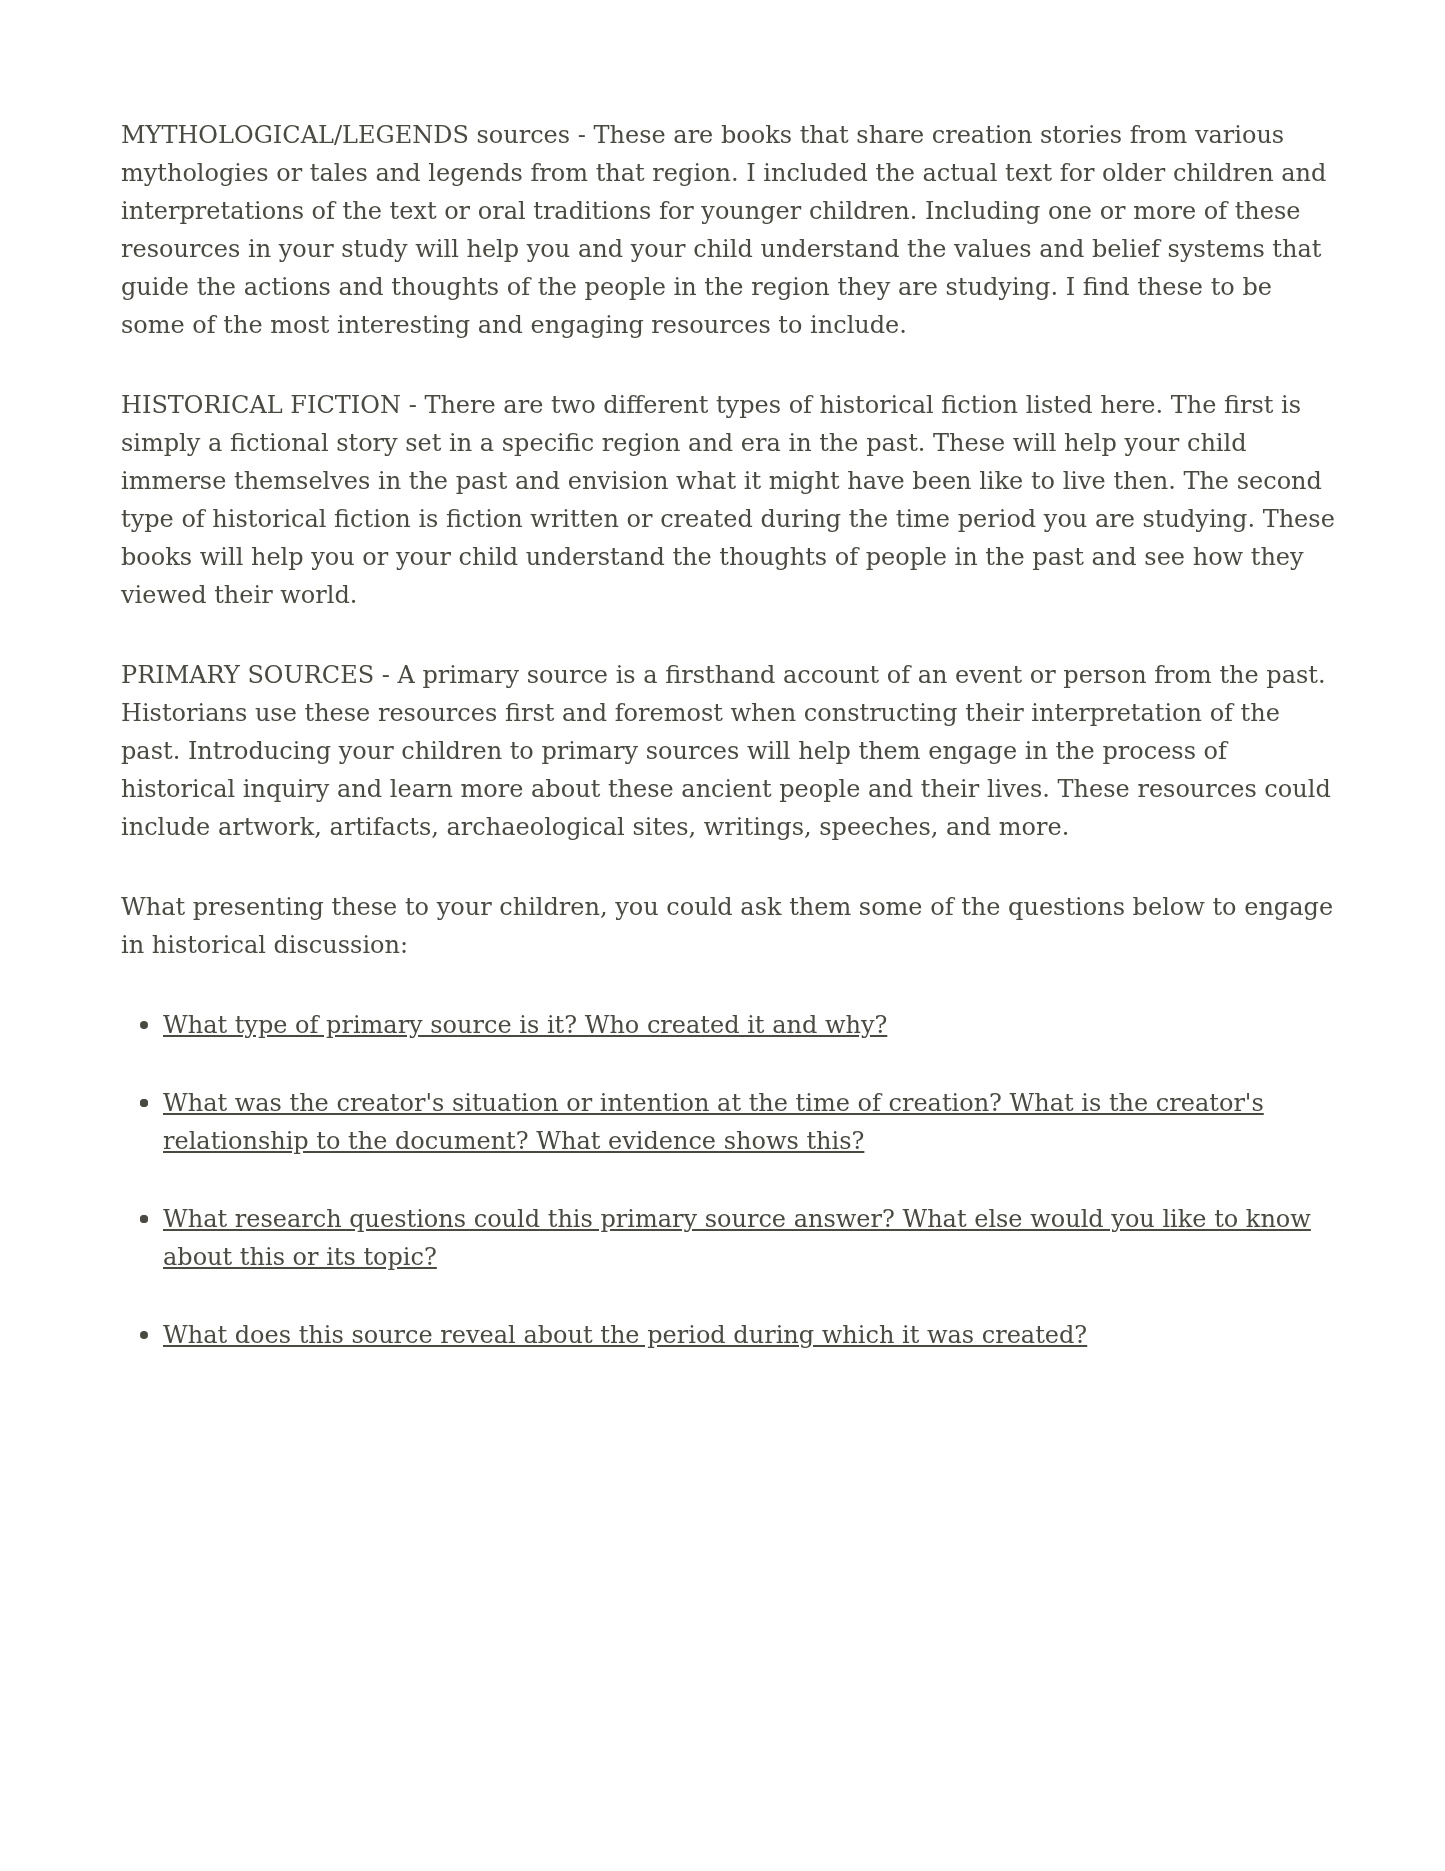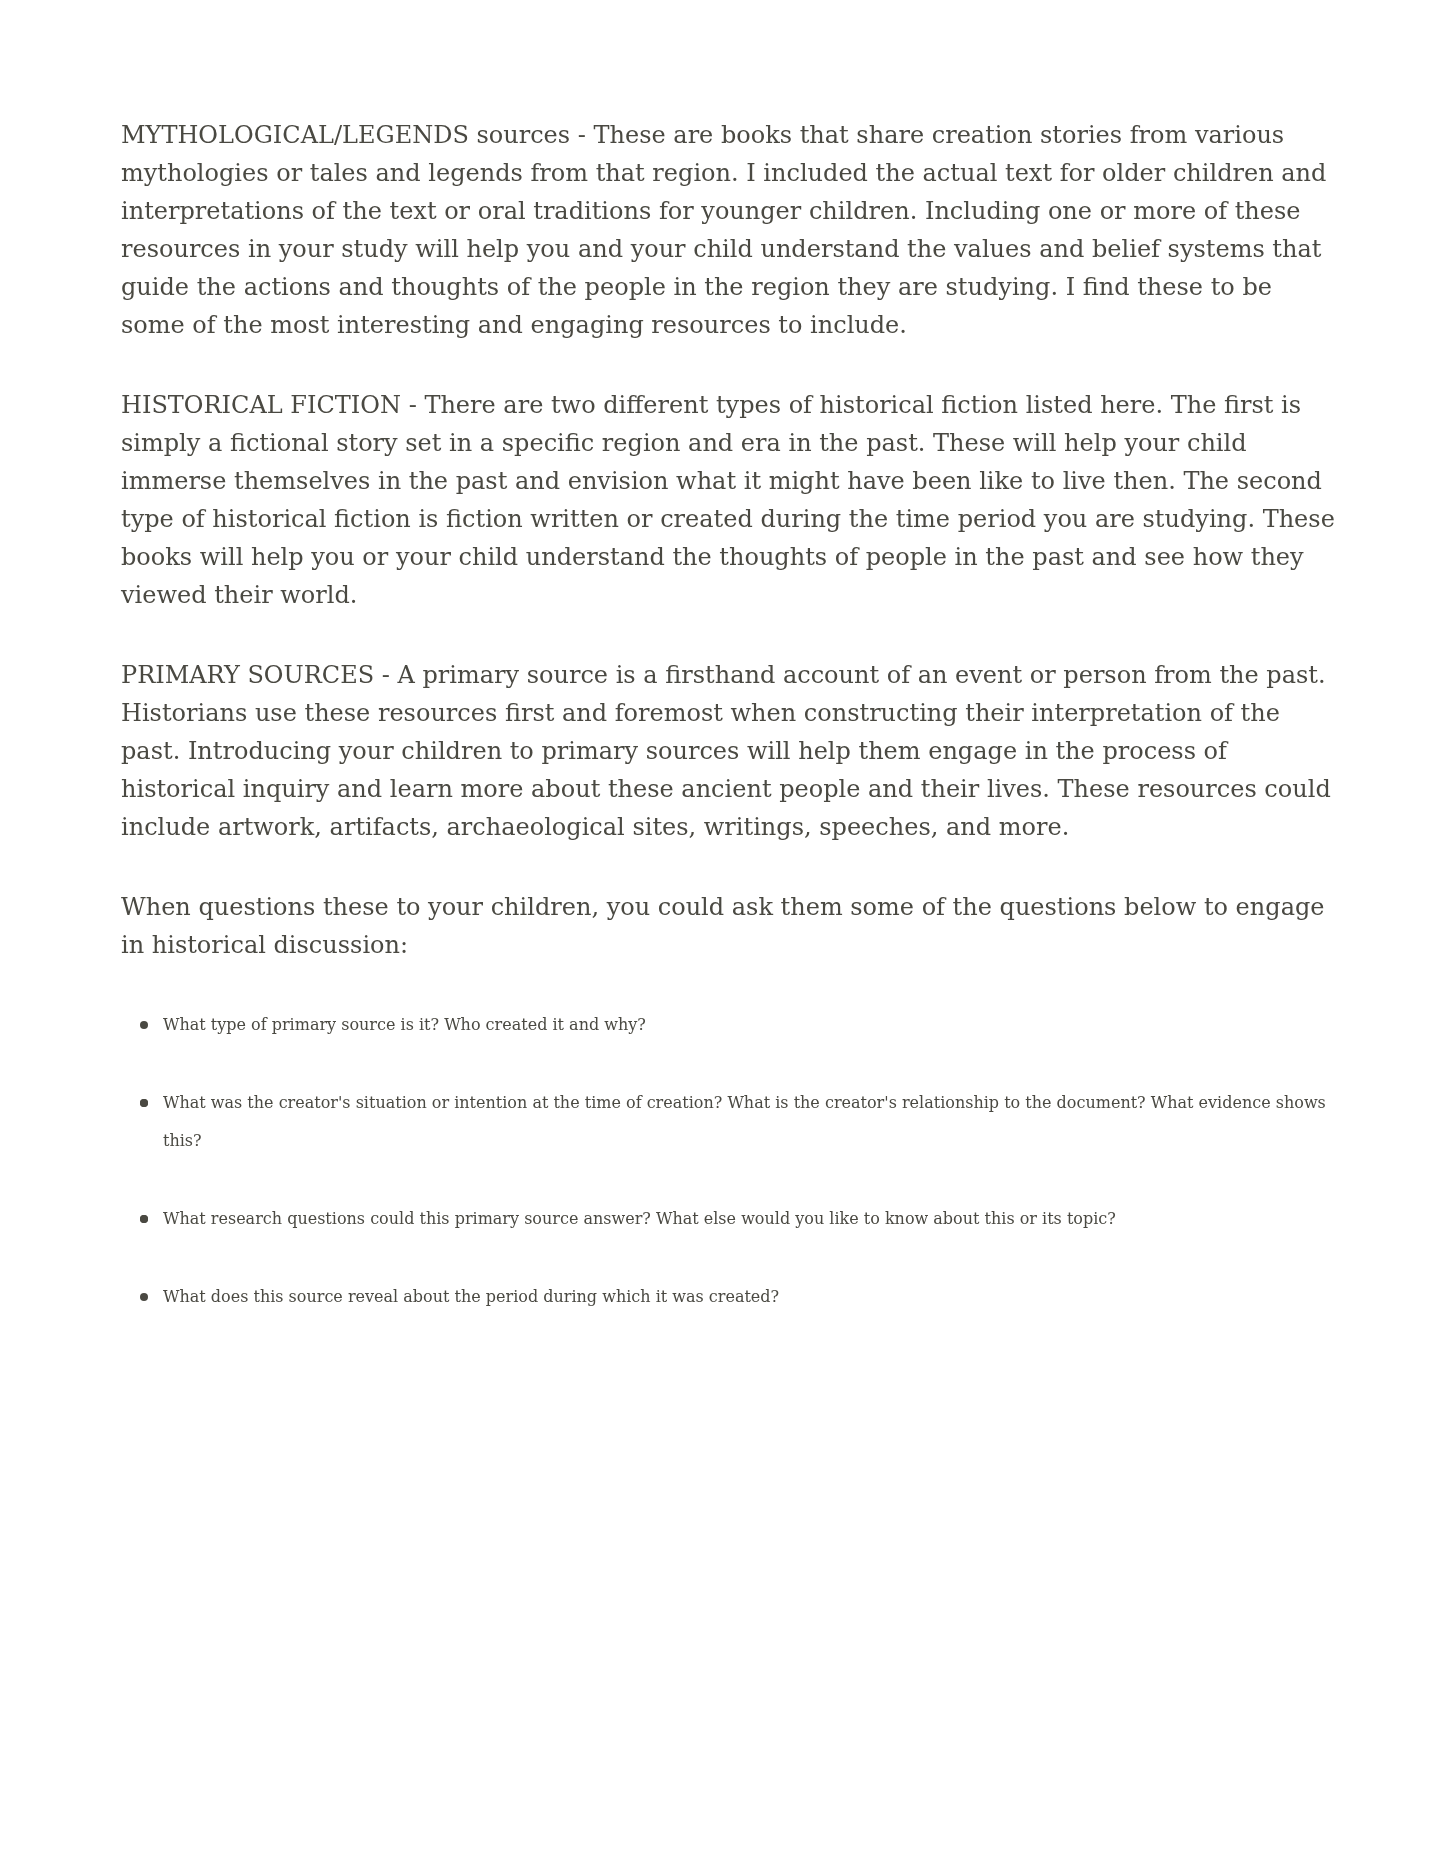--- a/index.html
+++ b/index.html
@@ -25,23 +25,24 @@
     text-align: left;
   }
   ul.questions {
     list-style: none;
     margin: 0;
     padding: 0;
   }
   li.question {
     position: relative;
     padding-left: 42px;
-    font-size: 16px;
+    font-size: 24px;
     line-height: 38px;
     margin-bottom: 40px;
+    text-decoration: underline;
   }
   li.question .dot {
     position: absolute;
     left: 19px;
     top: 15px;
     width: 8px;
     height: 8px;
     border-radius: 50%;
     background: #4a4942;
   }
@@ -107,21 +108,21 @@
 </style>
 </head>
 <body>
 
 <div class="page">
 
   <div class="content">
     <p class="body-par">MYTHOLOGICAL/LEGENDS sources - These are books that share creation stories from various mythologies or tales and legends from that region. I included the actual text for older children and interpretations of the text or oral traditions for younger children. Including one or more of these resources in your study will help you and your child understand the values and belief systems that guide the actions and thoughts of the people in the region they are studying. I find these to be some of the most interesting and engaging resources to include.</p>
     <p class="body-par">HISTORICAL FICTION - There are two different types of historical fiction listed here. The first is simply a fictional story set in a specific region and era in the past. These will help your child immerse themselves in the past and envision what it might have been like to live then. The second type of historical fiction is fiction written or created during the time period you are studying. These books will help you or your child understand the thoughts of people in the past and see how they viewed their world.</p>
     <p class="body-par">PRIMARY SOURCES - A primary source is a firsthand account of an event or person from the past. Historians use these resources first and foremost when constructing their interpretation of the past. Introducing your children to primary sources will help them engage in the process of historical inquiry and learn more about these ancient people and their lives. These resources could include artwork, artifacts, archaeological sites, writings, speeches, and more.</p>
-    <p class="body-par">When questions these to your children, you could ask them some of the questions below to engage in historical discussion:</p>
+    <p class="body-par">What presenting these to your children, you could ask them some of the questions below to engage in historical discussion:</p>
 
     <ul class="questions">
       <li class="question">
         <span class="dot"></span>
         <span>What type of primary source is it? Who created it and why?</span>
       </li>
       <li class="question">
         <span class="dot"></span>
       </li>
       <li class="question">

